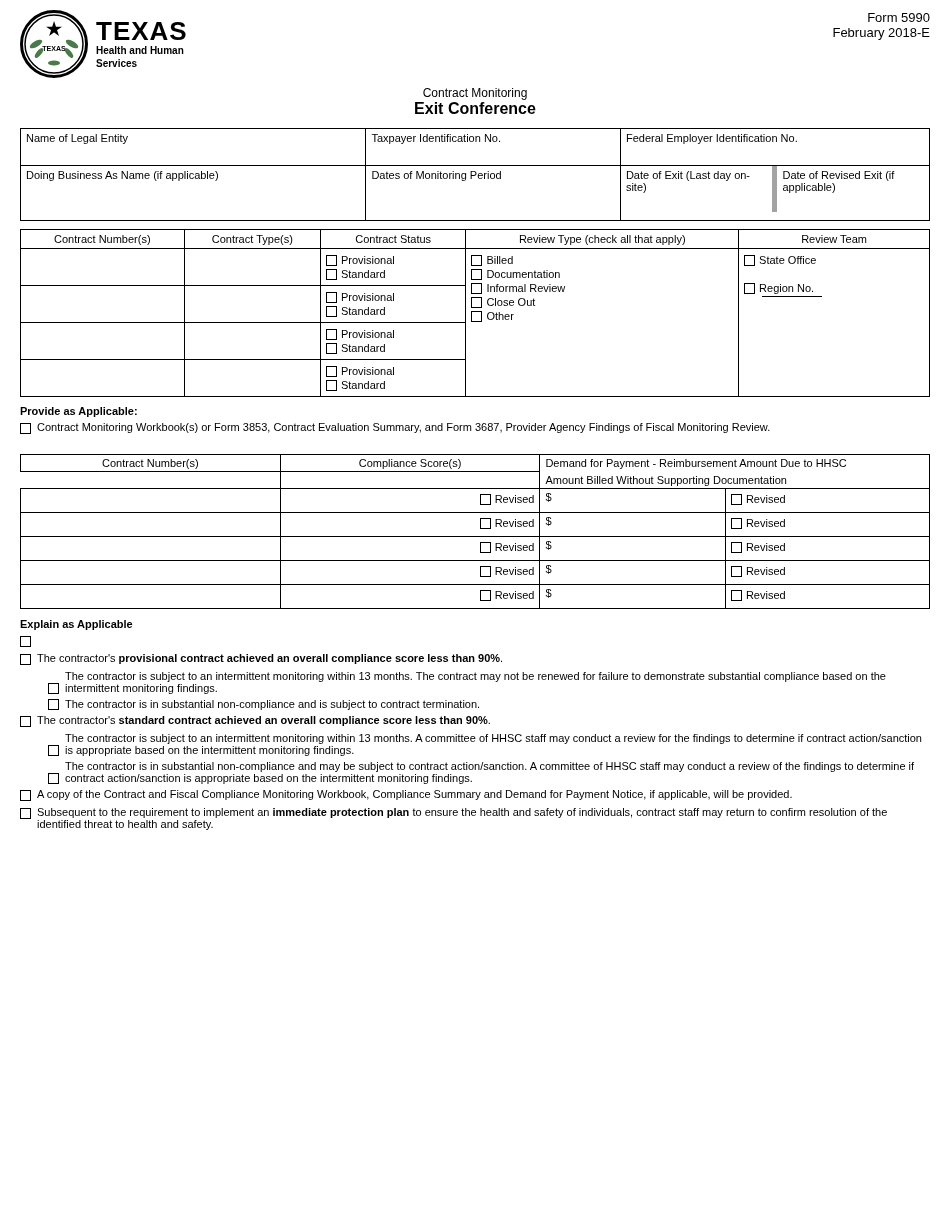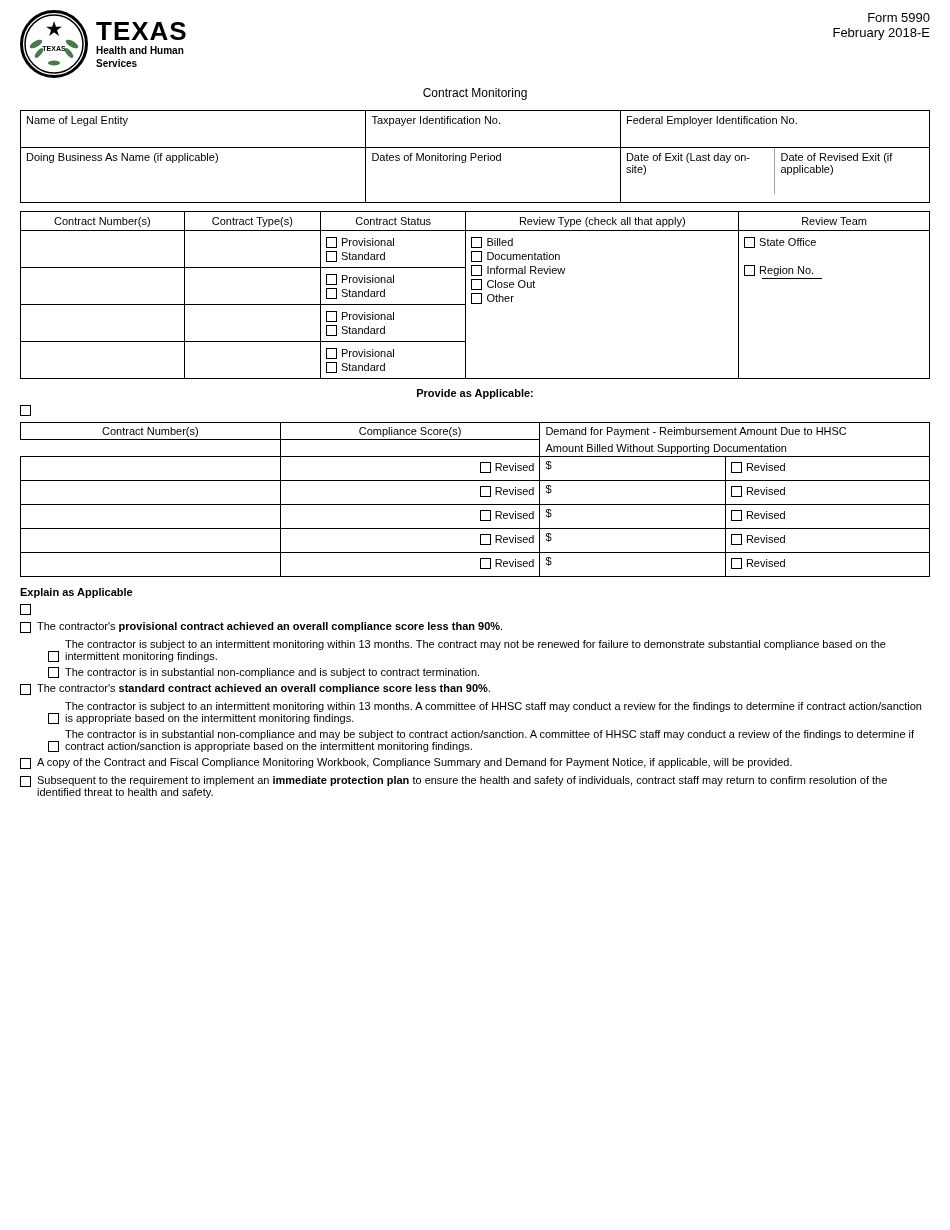--- a/index.html
+++ b/index.html
@@ -86,22 +86,21 @@
       border: 1px solid #000;
       display: inline-block;
       flex-shrink: 0;
       margin-top: 1px;
     }
     .section-label {
       font-weight: bold;
       margin: 8px 0 4px 0;
     }
     .provide-section {
-      margin-bottom: 6px;
-      text-align: center;
+      margin-bottom: 20px;
     }
     .provide-checkbox-row {
       display: flex;
       align-items: flex-start;
       gap: 6px;
       margin-bottom: 6px;
     }
     .explain-section {
       margin-top: 9px;
     }
@@ -153,20 +152,21 @@
     </div>
   </div>
   <div class="form-info">
     <div>Form 5990</div>
     <div>February 2018-E</div>
   </div>
 </div>
 
 <div class="page-title">
   <div class="subtitle">Contract Monitoring</div>
+  <div class="main-title">Exit Conference</div>
 </div>
 
 <table>
   <tbody>
       <tr>
     <td style="width:38%;">
       <div>Name of Legal Entity</div>
       <div style="height:18px;"></div>
     </td>
     <td style="width:28%;">
@@ -184,21 +184,21 @@
       <div style="height:16px;"></div>
     </td>
     <td>
       <div>Dates of Monitoring Period</div>
       <div style="height:16px;"></div>
     </td>
     <td style="padding:0;">
       <table style="width:100%;border-collapse:collapse;height:100%;">
         <tbody>
               <tr>
-          <td style="border:none;border-right:1px solid #a3a3a3;padding:3px 5px;width:50%;vertical-align:top;">
+          <td style="border:none;border-right:5px solid #a3a3a3;padding:3px 5px;width:50%;vertical-align:top;">
             <div>Date of Exit (Last day on-site)</div>
             <div style="height:16px;"></div>
           </td>
           <td style="border:none;padding:3px 5px;width:50%;vertical-align:top;">
             <div>Date of Revised Exit (if applicable)</div>
             <div style="height:16px;"></div>
           </td>
         </tr>
       </tbody>
           </table>
@@ -312,20 +312,21 @@
         </div>
       </td>
     </tr>
   </tbody>
 </table>
 
 <div class="provide-section">
   <div class="section-label">Provide as Applicable:</div>
   <div class="provide-checkbox-row">
     <span class="checkbox" style="margin-top:2px;flex-shrink:0;"></span>
+    <span>Contract Monitoring Workbook(s) or Form 3853, Contract Evaluation Summary, and Form 3687, Provider Agency Findings of Fiscal Monitoring Review.</span>
   </div>
 </div>
 
 <table class="compliance-table">
   <thead>
     <tr>
       <td style="width:28%;text-align:center;">Contract Number(s)</td>
       <td style="width:28%;text-align:center;">Compliance Score(s)</td>
       <td colspan="2" style="width:44%;border-bottom:none;padding:2px 5px;">
         <div>Demand for Payment - Reimbursement Amount Due to HHSC</div>

